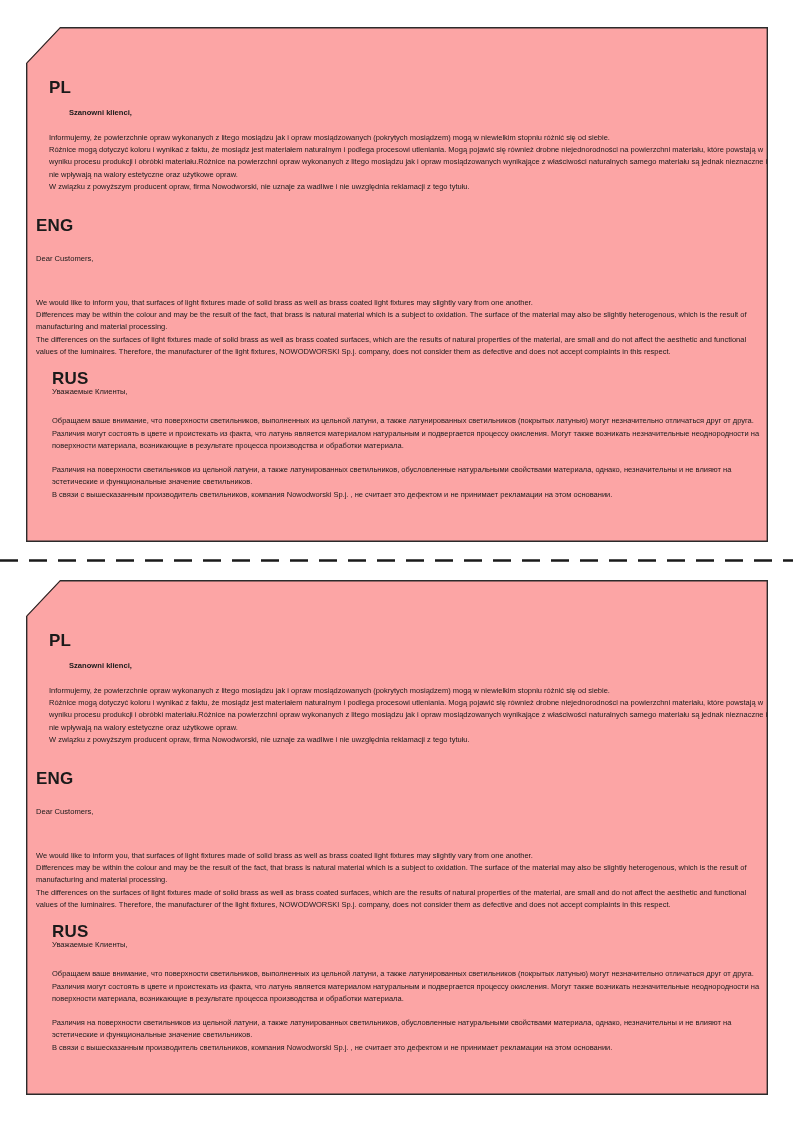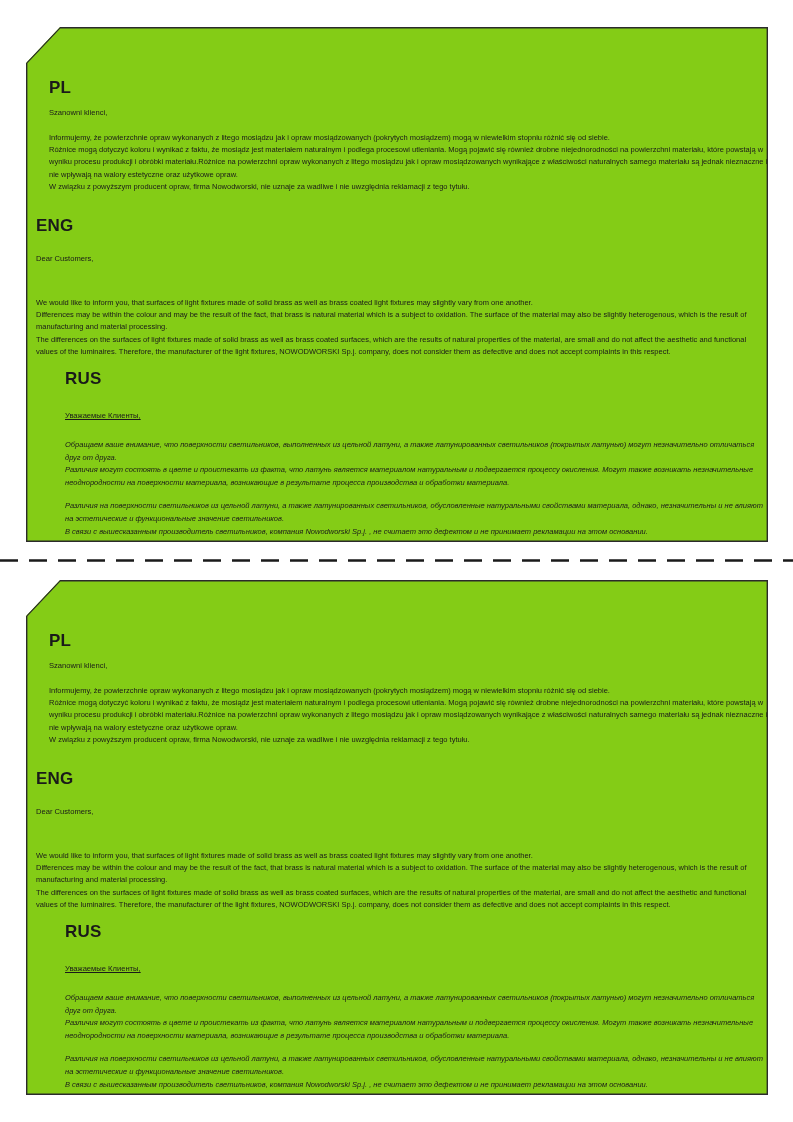--- a/index.html
+++ b/index.html
@@ -23,21 +23,21 @@
     width: 793px;
     height: 1122px;
   }
 
   
   .card {
     position: absolute;
     left: 26px;
     width: 742px;
     box-sizing: border-box;
-    background: #84cc16;
+    background: #fca5a5;
     
     -webkit-clip-path: polygon(0 36px, 34px 0, 100% 0, 100% 100%, 0 100%);
     clip-path: polygon(0 36px, 34px 0, 100% 0, 100% 100%, 0 100%);
   }
   .card-border {
     position: absolute;
     left: 0;
     top: 0;
     width: 100%;
     height: 100%;
@@ -89,21 +89,21 @@
     white-space: nowrap;
   }
 
   .salutation {
     font-size: 7.6px;
     line-height: 1.2;
     margin: 0;
     white-space: nowrap;
     color: #1a1a1a;
   }
-  .salutation.bold { font-weight: normal; }
+  .salutation.bold { font-weight: bold; margin-left: 20px; }
 
   .body-text {
     font-size: 7.5px;
     line-height: 1.62;
     margin: 0;
     color: #1a1a1a;
   }
   .body-text p { margin: 0; }
   .body-text p.spacer-before { margin-top: 11px; }
 
@@ -111,23 +111,23 @@
   .block-pl            { left: 23px;  top: 52px; }
   .block-pl .salutation{ margin-top: 12px; }
   .block-pl .body-text { margin-top: 15px; }
 
   
   .block-eng            { left: 10px; top: 190px; }
   .block-eng .salutation{ margin-top: 20px; }
   .block-eng .body-text { margin-top: 34px; }
 
   
-  .block-rus            { left: 39px; top: 343px; }
-  .block-rus .salutation{ margin-top: 24px; text-decoration: underline; }
-  .block-rus .body-text { margin-top: 19px; line-height: 1.68; font-style: italic; }
+  .block-rus            { left: 26px; top: 343px; }
+  .block-rus .salutation{ margin-top: 0; }
+  .block-rus .body-text { margin-top: 19px; line-height: 1.68; }
   .block-rus .body-text p.spacer-before { }
 </style>
 </head>
 <body>
 
 <div class="page">
 
   <div class="card card-1">
     <svg class="card-border" viewBox="0 0 742 515" preserveAspectRatio="none">
       <polyline points="0.7,36 34,0.7 741.3,0.7 741.3,514.3 0.7,514.3 0.7,36" vector-effect="non-scaling-stroke"></polyline>

